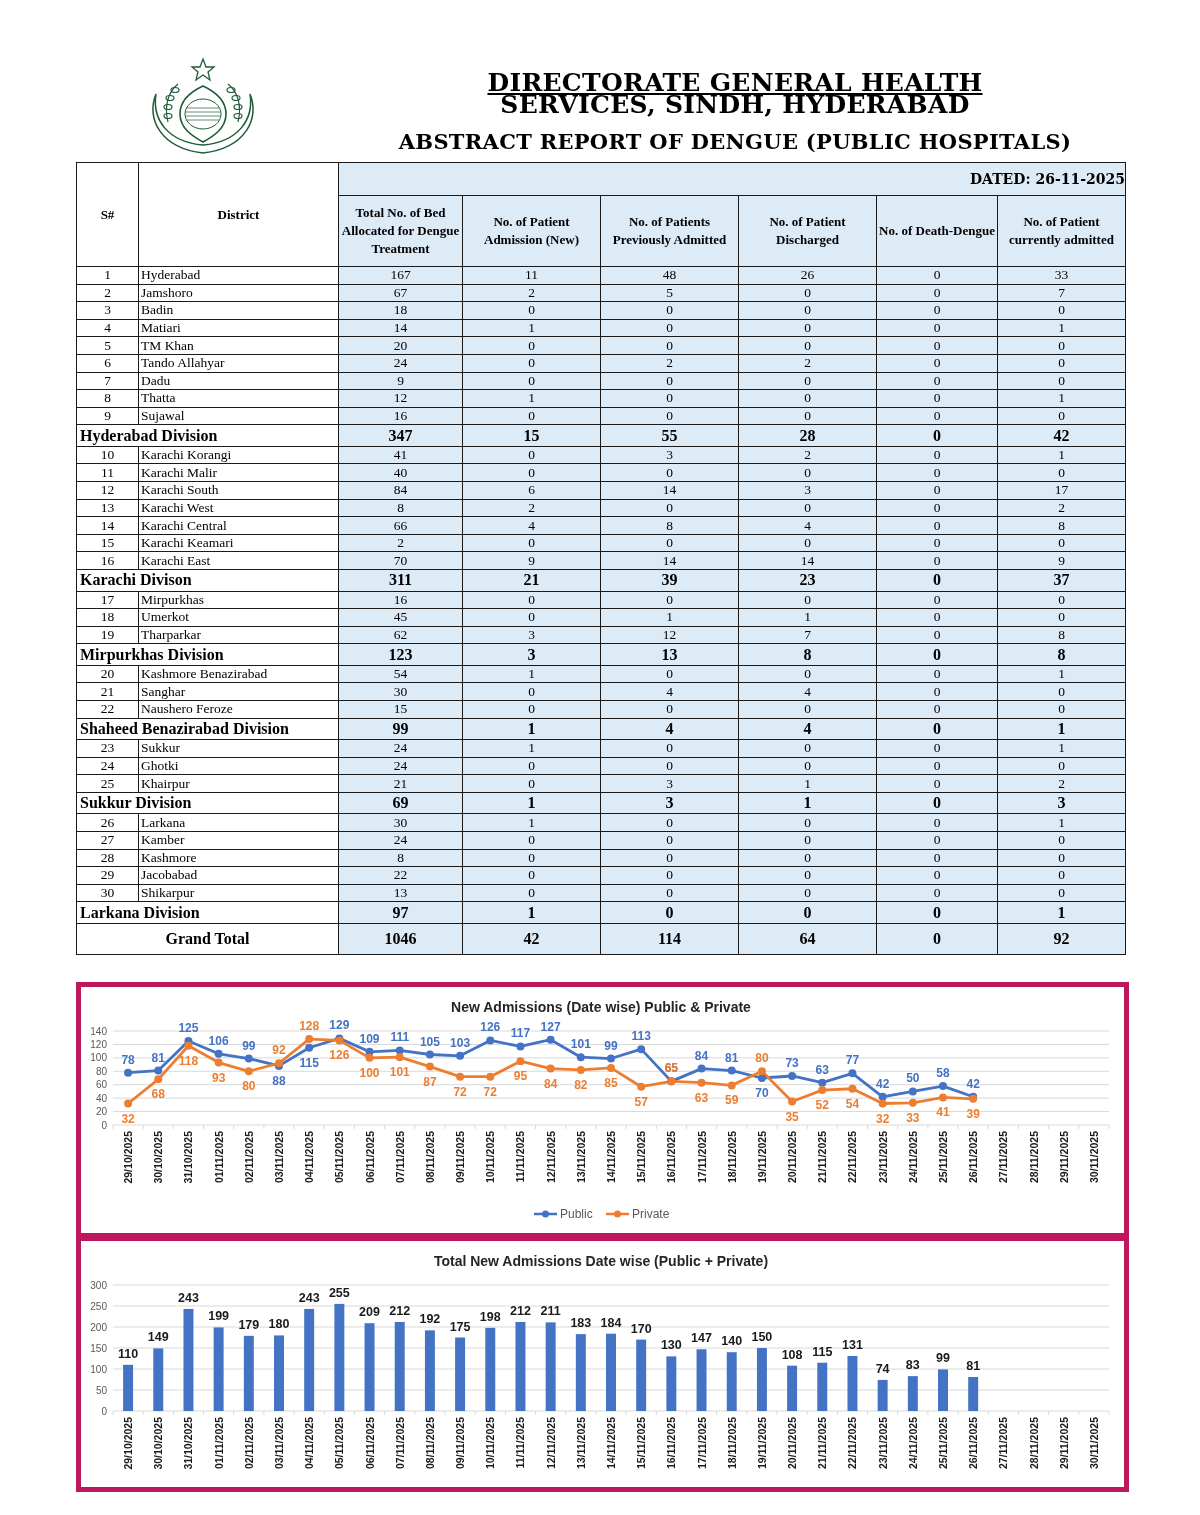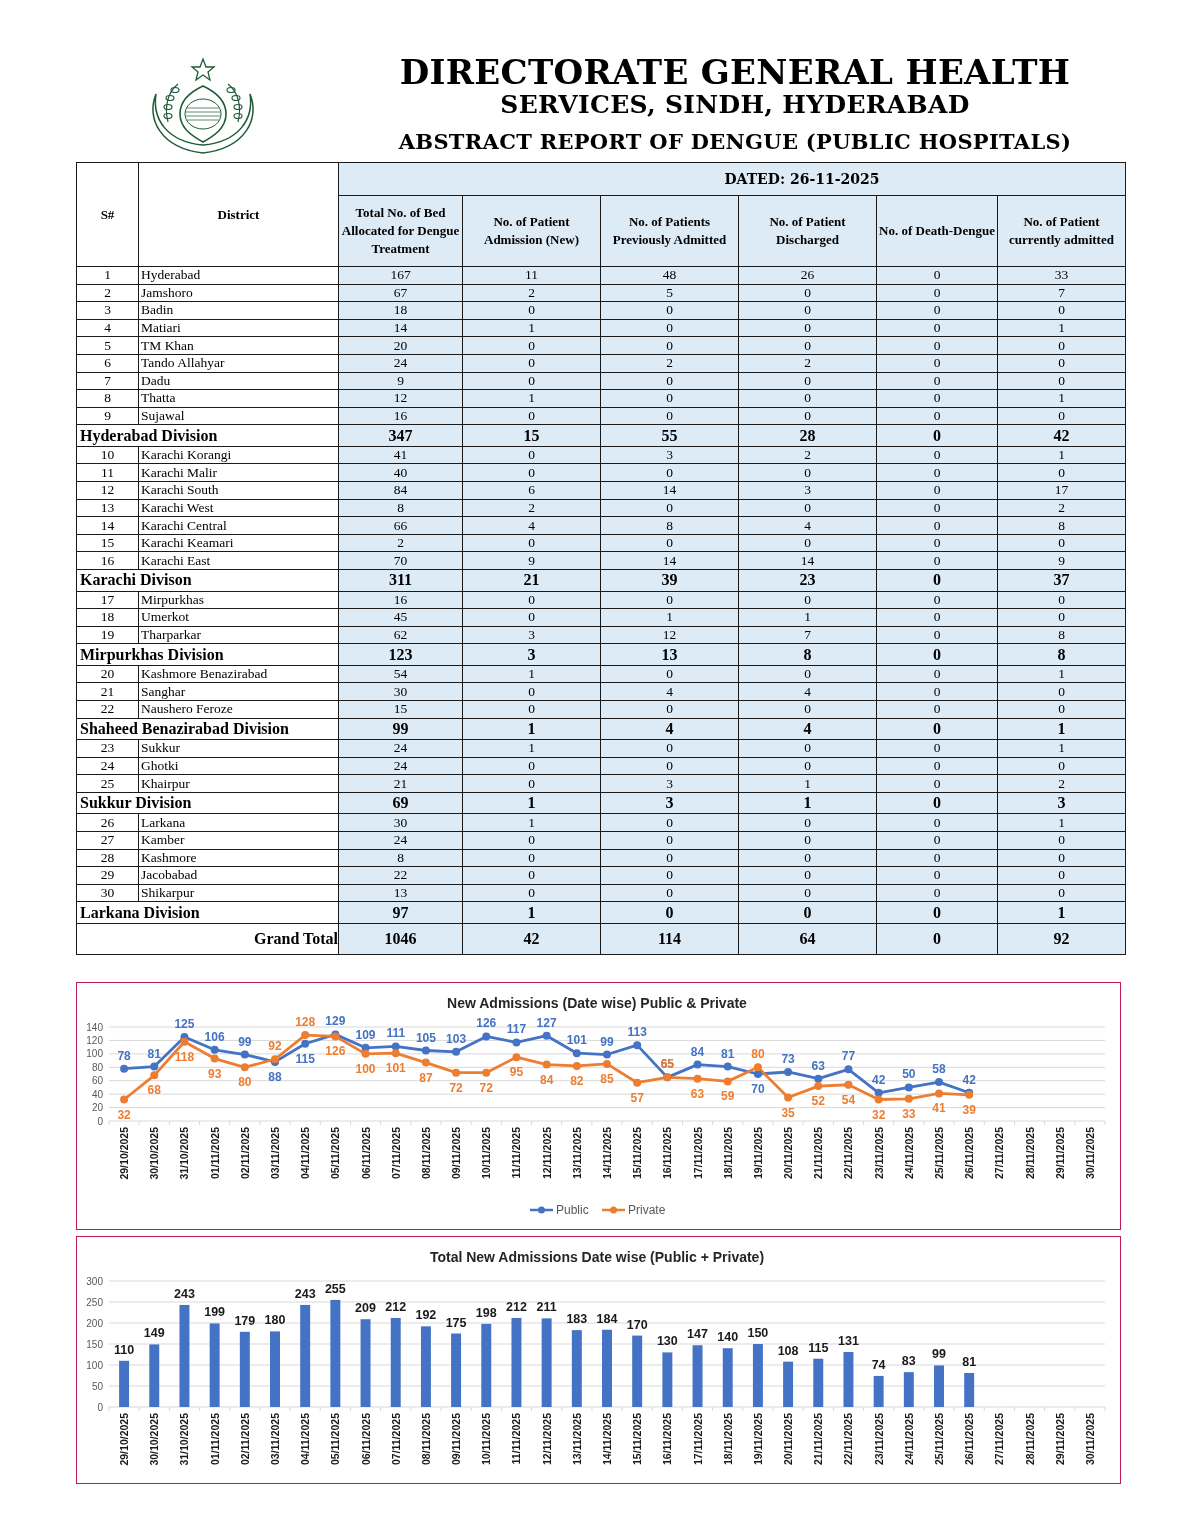--- a/index.html
+++ b/index.html
@@ -1,39 +1,39 @@
 <!DOCTYPE html>
 <html><head>
 <meta charset="utf-8">
 <style>
   html, body { margin: 0; padding: 0; background: #ffffff; }
   body { width: 1200px; height: 1515px; position: relative; overflow: hidden; font-family: "Liberation Serif", serif; color: #000; }
   .header { position: absolute; left: 0; top: 0; width: 1200px; height: 162px; }
   .logo { position: absolute; left: 142px; top: 56px; width: 122px; height: 100px; }
   .title { position: absolute; left: 340px; width: 790px; text-align: center; font-family: "DejaVu Serif", serif; font-weight: bold; color: #000; letter-spacing: 0.3px; }
-  .t1 { top: 52px; font-size: 34px; }
+  .t1 { top: 68px; font-size: 25px; text-decoration: underline; }
   .t2 { top: 90px; font-size: 25px; }
   .t3 { top: 129px; font-size: 21px; }
 
   table.report { position: absolute; left: 76px; top: 162px; width: 1049px; border-collapse: collapse; table-layout: fixed; font-family: "Liberation Serif", serif; }
   table.report td, table.report th { border: 1.5px solid #1a1a1a; padding: 0; font-size: 13.5px; line-height: 16px; }
   table.report th { font-weight: bold; font-size: 13px; line-height: 18px; }
   .blue { background: #ddebf7; }
-  .hdr-date { height: 32px; text-align: center; padding-left: 140px !important; font-family: "DejaVu Serif", serif; font-size: 14px !important; }
+  .hdr-date { height: 32px; text-align: right; padding-left: 140px !important; font-family: "DejaVu Serif", serif; font-size: 14px !important; }
   .hdr-col { height: 70px; text-align: center; }
   tr.drow td { height: 16.6px; }
   td.sn { text-align: center; }
   td.dist { text-align: left; padding-left: 2px !important; font-family: Liberation Serif, serif; }
   td.num { text-align: center; }
   tr.div td { height: 20.5px; font-weight: bold; font-size: 16px; }
   tr.div td.divname { text-align: left; padding-left: 3px !important; }
   tr.grand td { height: 30px; font-weight: bold; font-size: 16px; }
-  tr.grand td.gname { text-align: right; }
+  tr.grand td.gname { text-align: center; }
 
-  .chart-box { position: absolute; left: 76px; width: 1043px; height: 246px; border: 1px solid #be185d; background: #fff; }
+  .chart-box { position: absolute; left: 76px; width: 1043px; height: 246px; border: 5px solid #be185d; background: #fff; }
   .chart1 { top: 982px; }
   .chart2 { top: 1236px; }
   .chart-box svg { position: absolute; left: 0; top: 0; }
   .ctitle { font-family: "Liberation Sans", sans-serif; font-weight: bold; font-size: 14px; fill: #262626; }
   .tick { font-family: "Liberation Sans", sans-serif; font-size: 10px; fill: #595959; }
   .xlab { font-family: "Liberation Sans", sans-serif; font-size: 10.5px; font-weight: bold; fill: #1a1a1a; }
   .dlab-pub { font-family: "Liberation Sans", sans-serif; font-size: 12px; font-weight: bold; fill: #4472c4; }
   .dlab-pri { font-family: "Liberation Sans", sans-serif; font-size: 12px; font-weight: bold; fill: #ed7d31; }
   .blab { font-family: "Liberation Sans", sans-serif; font-size: 12.5px; font-weight: bold; fill: #1a1a1a; }
   .legtxt { font-family: "Liberation Sans", sans-serif; font-size: 12px; fill: #595959; }

